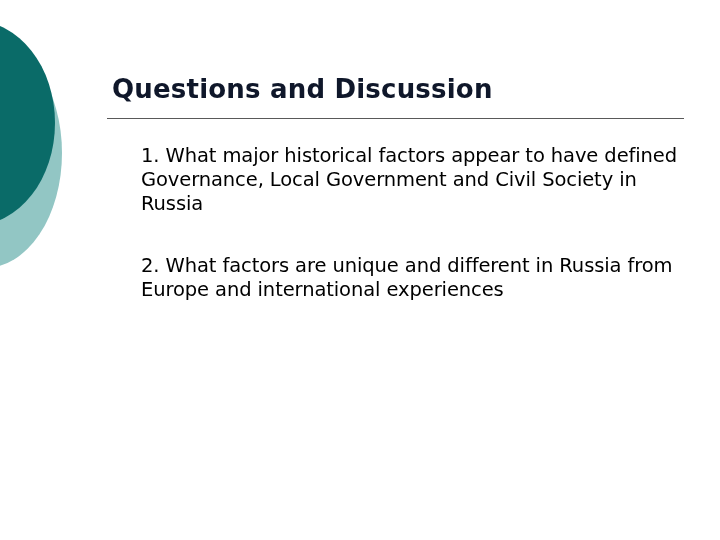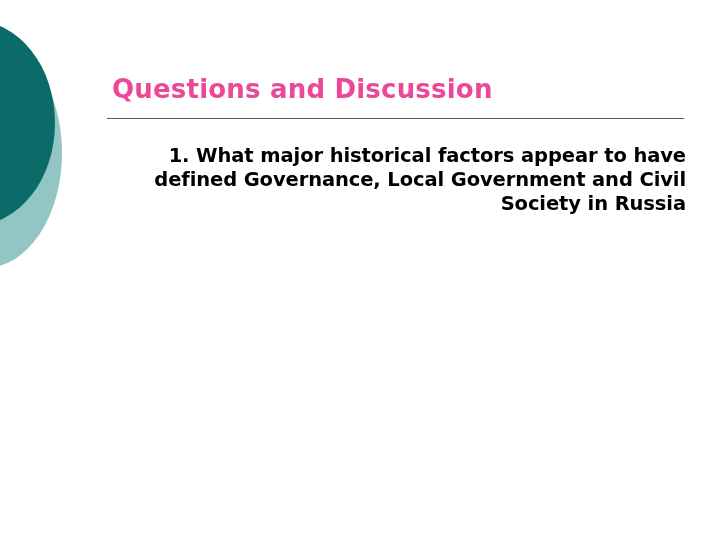--- a/index.html
+++ b/index.html
@@ -49,21 +49,21 @@
     background: #0a6b68;
   }
 
   
   #title {
     position: absolute;
     left: 112px;
     top: 74px;
     font-size: 26px;
     font-weight: bold;
-    color: #ec4899;
+    color: #0f172a;
     letter-spacing: 0.2px;
     white-space: nowrap;
   }
 
   
   #rule {
     position: absolute;
     left: 107px;
     top: 118px;
     width: 577px;
@@ -73,27 +73,26 @@
 
   
   #body {
     position: absolute;
     left: 141px;
     top: 144px;
     width: 545px;
   }
   .para {
     font-size: 19.5px;
-    font-weight: bold;
+    font-weight: normal;
     color: #000000;
     line-height: 24px;
     letter-spacing: -0.1px;
     margin: 0 0 38px 0;
     white-space: pre-line;
-    text-align: right;
   }
   .para:last-child {
     margin-bottom: 0;
   }
 </style>
 </head>
 <body>
 
 <div id="slide">
 
@@ -101,15 +100,16 @@
     <div class="circle circle-light"></div>
     <div class="circle circle-dark"></div>
   </div>
 
   <div id="title">Questions and Discussion</div>
 
   <div id="rule"></div>
 
   <div id="body">
     <p class="para">1. What major historical factors appear to have defined Governance, Local Government and Civil Society in Russia</p>
+    <p class="para">2. What factors are unique and different in Russia from Europe and international experiences</p>
   </div>
 
 </div>
 
 </body></html>

